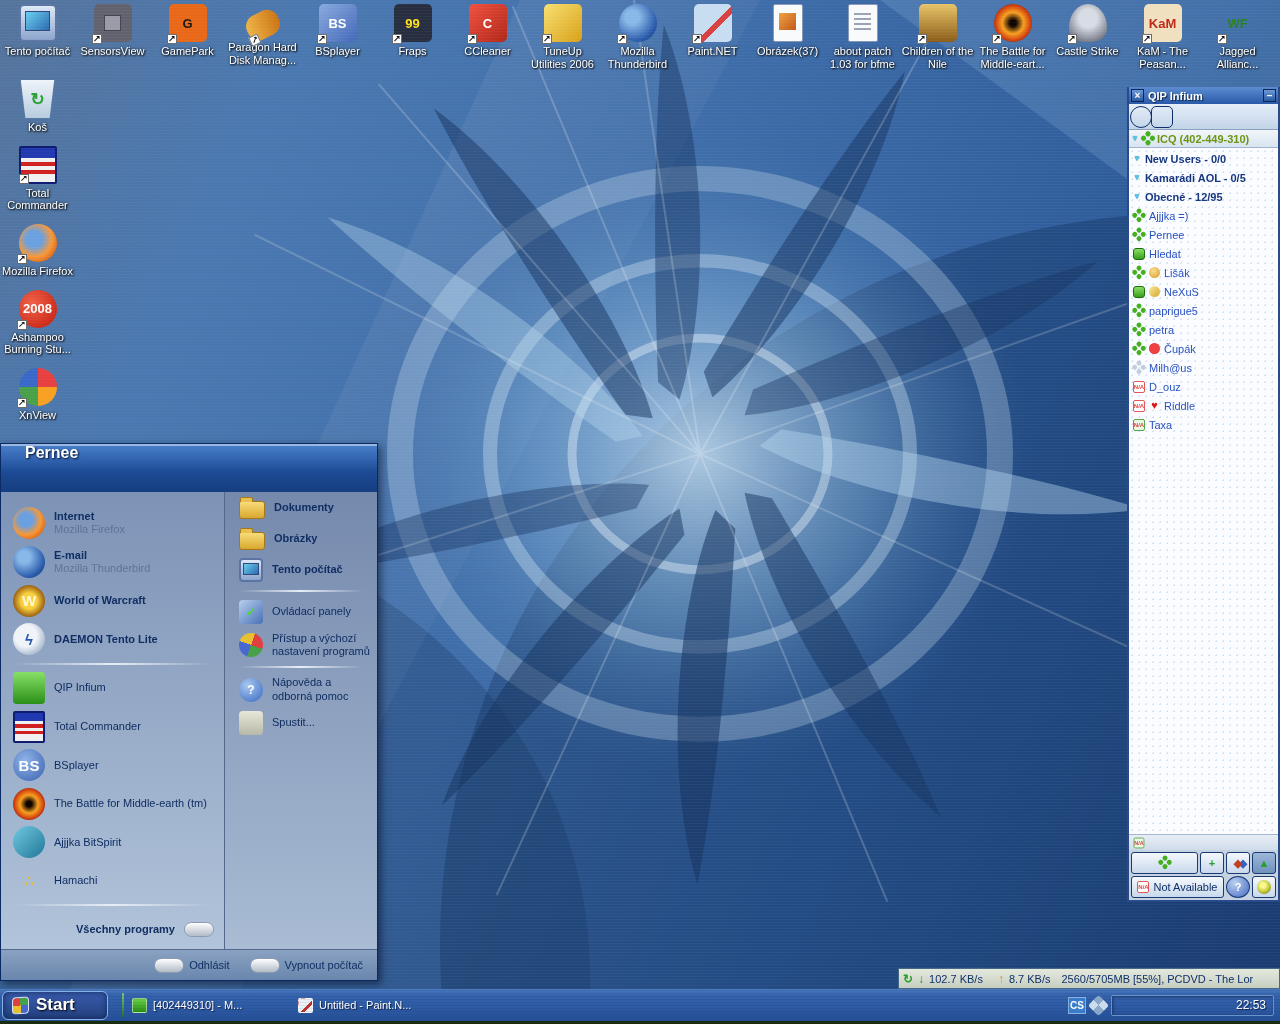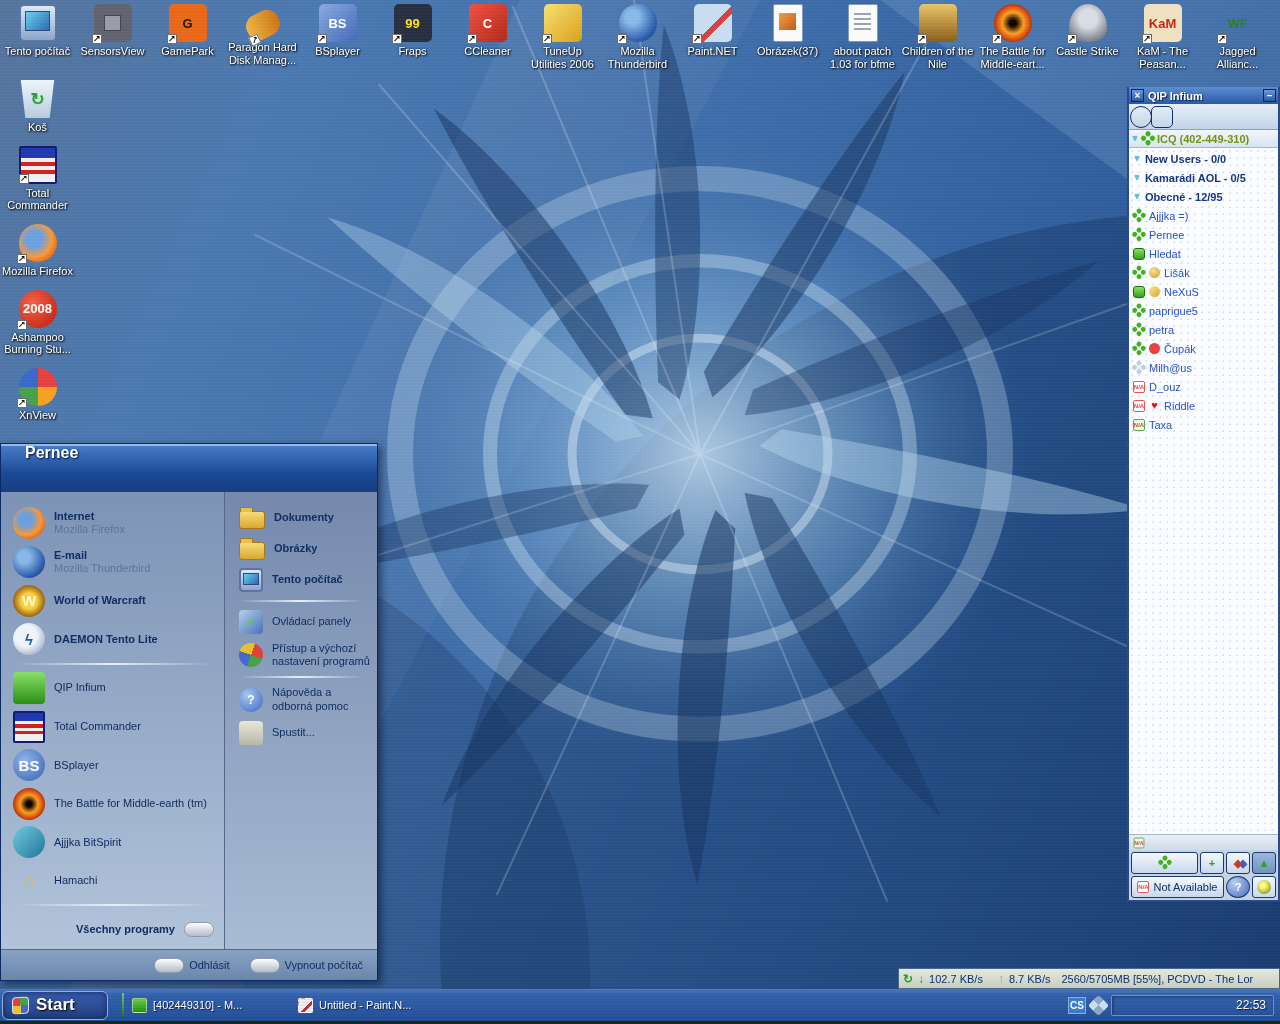--- a/index.html
+++ b/index.html
@@ -42,21 +42,21 @@
   
   .start-menu{position:absolute;left:0;top:443px;width:378px;height:538px;z-index:5;
     display:flex;flex-direction:column;border:1px solid #0a2a64;box-shadow:3px 3px 8px rgba(0,0,20,.5);}
   .sm-header{height:48px;flex:none;background:linear-gradient(#4a80cc,#1c4a94 60%,#163e80);
     border-bottom:1px solid #12складе  ;display:flex;align-items:flex-start;padding-left:24px;position:relative;}
   .sm-header::before{content:"";position:absolute;top:0;left:0;right:0;height:2px;background:rgba(255,255,255,.45);}
   .sm-user{color:#fff;font-size:16px;font-weight:bold;text-shadow:1px 1px 2px #04102c;}
   .sm-body{flex:1;display:flex;min-height:0;}
   .sm-left{width:224px;flex:none;background:linear-gradient(#7d93b6,#b2c4da);
     border-right:1px solid #54688c;display:flex;flex-direction:column;padding-top:12px;}
-  .sm-right{flex:1;background:linear-gradient(#7589ad,#a9bcd4);display:flex;flex-direction:column;padding-top:10px;}
+  .sm-right{flex:1;background:linear-gradient(#7589ad,#a9bcd4);display:flex;flex-direction:column;}
   .mi{display:flex;align-items:center;gap:9px;padding:4px 6px 4px 12px;min-height:38px;cursor:default;color:#102e62;}
   .sm-right .mi{min-height:31px;padding-left:14px;}
   .mi.sep{min-height:2px;height:2px;padding:0;margin:4px 14px;
     background:linear-gradient(90deg,transparent,#e8eef6,transparent);}
   .mi.b .mi-title{font-weight:bold;}
   .mi-ic{width:32px;height:32px;flex:none;border-radius:4px;display:flex;align-items:center;justify-content:center;
     font-weight:bold;font-size:15px;position:relative;z-index:0;}
   .sm-right .mi-ic{width:24px;height:24px;font-size:12px;}
   .mi-ic.round{border-radius:50%;}
   .mi-ic.floppy{border:2px solid #101c70;border-radius:2px;}

